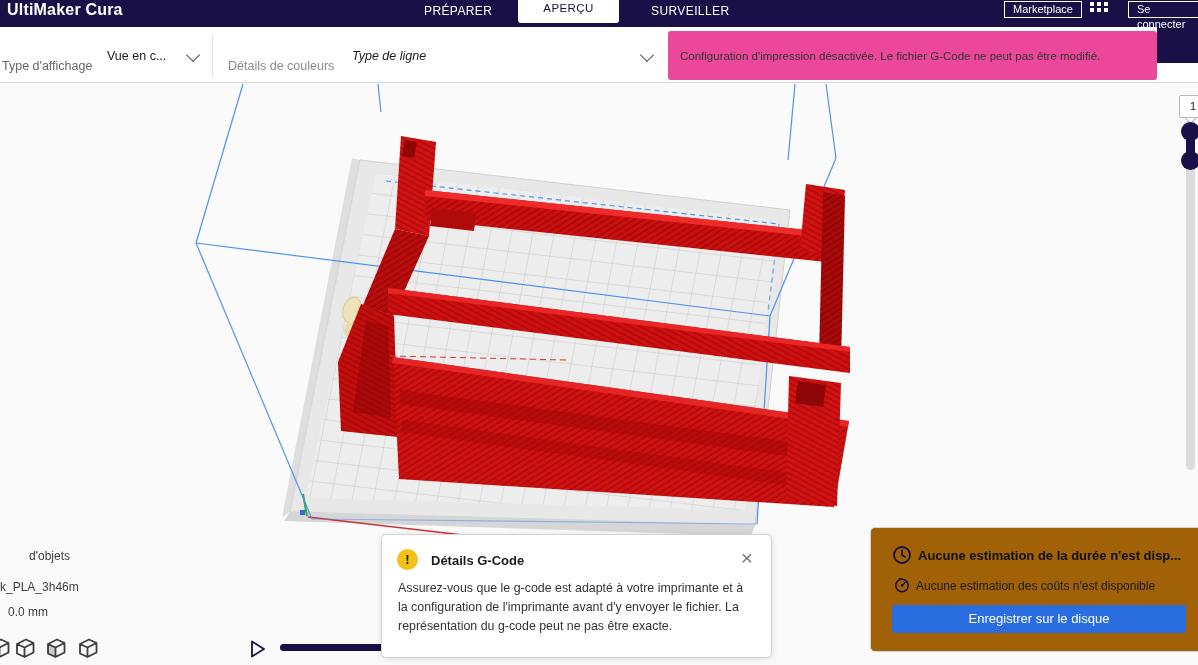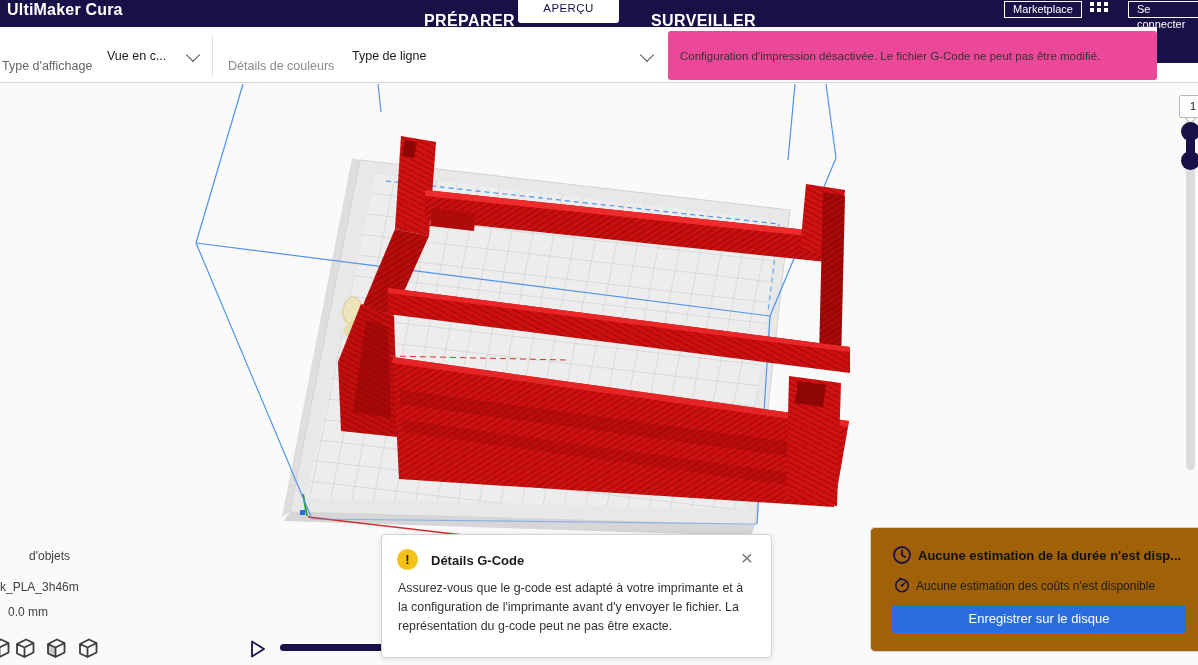--- a/index.html
+++ b/index.html
@@ -4,21 +4,21 @@
 <style>
   html,body{margin:0;padding:0;}
   body{width:1198px;height:665px;overflow:hidden;background:#fafafa;
        font-family:"Liberation Sans","DejaVu Sans",sans-serif;}
   .app{position:relative;width:1198px;height:665px;overflow:hidden;background:#fafafa;}
   .abs{position:absolute;}
 
   
   .topbar{left:0;top:0;width:1198px;height:27px;background:#191048;z-index:10;}
   .logo{left:7px;top:1px;color:#fff;font-size:16px;font-weight:bold;z-index:12;letter-spacing:.2px;}
-  .tab{top:12px;color:#fff;font-size:16px;font-weight:700;letter-spacing:.4px;z-index:12;cursor:default;}
+  .tab{top:4px;color:#fff;font-size:12px;font-weight:400;letter-spacing:.4px;z-index:12;cursor:default;}
   .tab-prep{left:424px;}
   .tab-surv{left:651px;}
   .tab-active{left:518px;top:0;width:101px;height:23px;background:#fff;border-radius:0 0 3px 3px;
               color:#191048;font-size:11.5px;font-weight:400;letter-spacing:.4px;
               text-align:center;line-height:17px;z-index:12;}
   .obtn{top:1px;height:15px;line-height:15px;padding:0 8px;border:1px solid #fff;color:#fff;
         font-size:11px;z-index:12;background:transparent;}
   .btn-market{left:1004px;}
   .btn-signin{left:1128px;width:62px;}
   .gridmenu{left:1090px;top:2px;width:22px;height:13px;z-index:12;display:grid;
@@ -26,21 +26,21 @@
   .gridmenu span{background:#fff;display:block;}
   .navy-patch{left:1157px;top:27px;width:41px;height:36px;background:#191048;z-index:9;}
 
   
   .toolbar{left:0;top:27px;width:1198px;height:55px;background:#fff;border-bottom:1px solid #d9d9d9;z-index:8;}
   .tb-label{top:59px;color:#8a8a8a;font-size:12.5px;z-index:9;}
   .tb-value{top:49px;color:#1b1b1b;font-size:12.5px;z-index:9;}
   .lbl-display{left:2px;color:#666;}
   .val-display{left:107px;}
   .lbl-colors{left:228px;}
-  .val-colors{left:352px;}
+  .val-colors{left:352px;font-style:italic;}
   .tb-divider{left:212px;top:35px;width:1px;height:42px;background:#e2e2e2;z-index:9;}
   .chev{width:9px;height:9px;border-right:1.6px solid #555;border-bottom:1.6px solid #555;
         transform:rotate(45deg);z-index:9;}
   .chev1{left:188px;top:50px;}
   .chev2{left:642px;top:50px;}
   .notice{left:668px;top:31px;width:489px;height:49px;background:#ec4899;border-radius:3px;z-index:9;
           display:flex;align-items:center;padding-left:12px;box-sizing:border-box;
           font-size:11.5px;color:#333;white-space:nowrap;overflow:hidden;}
 
   

